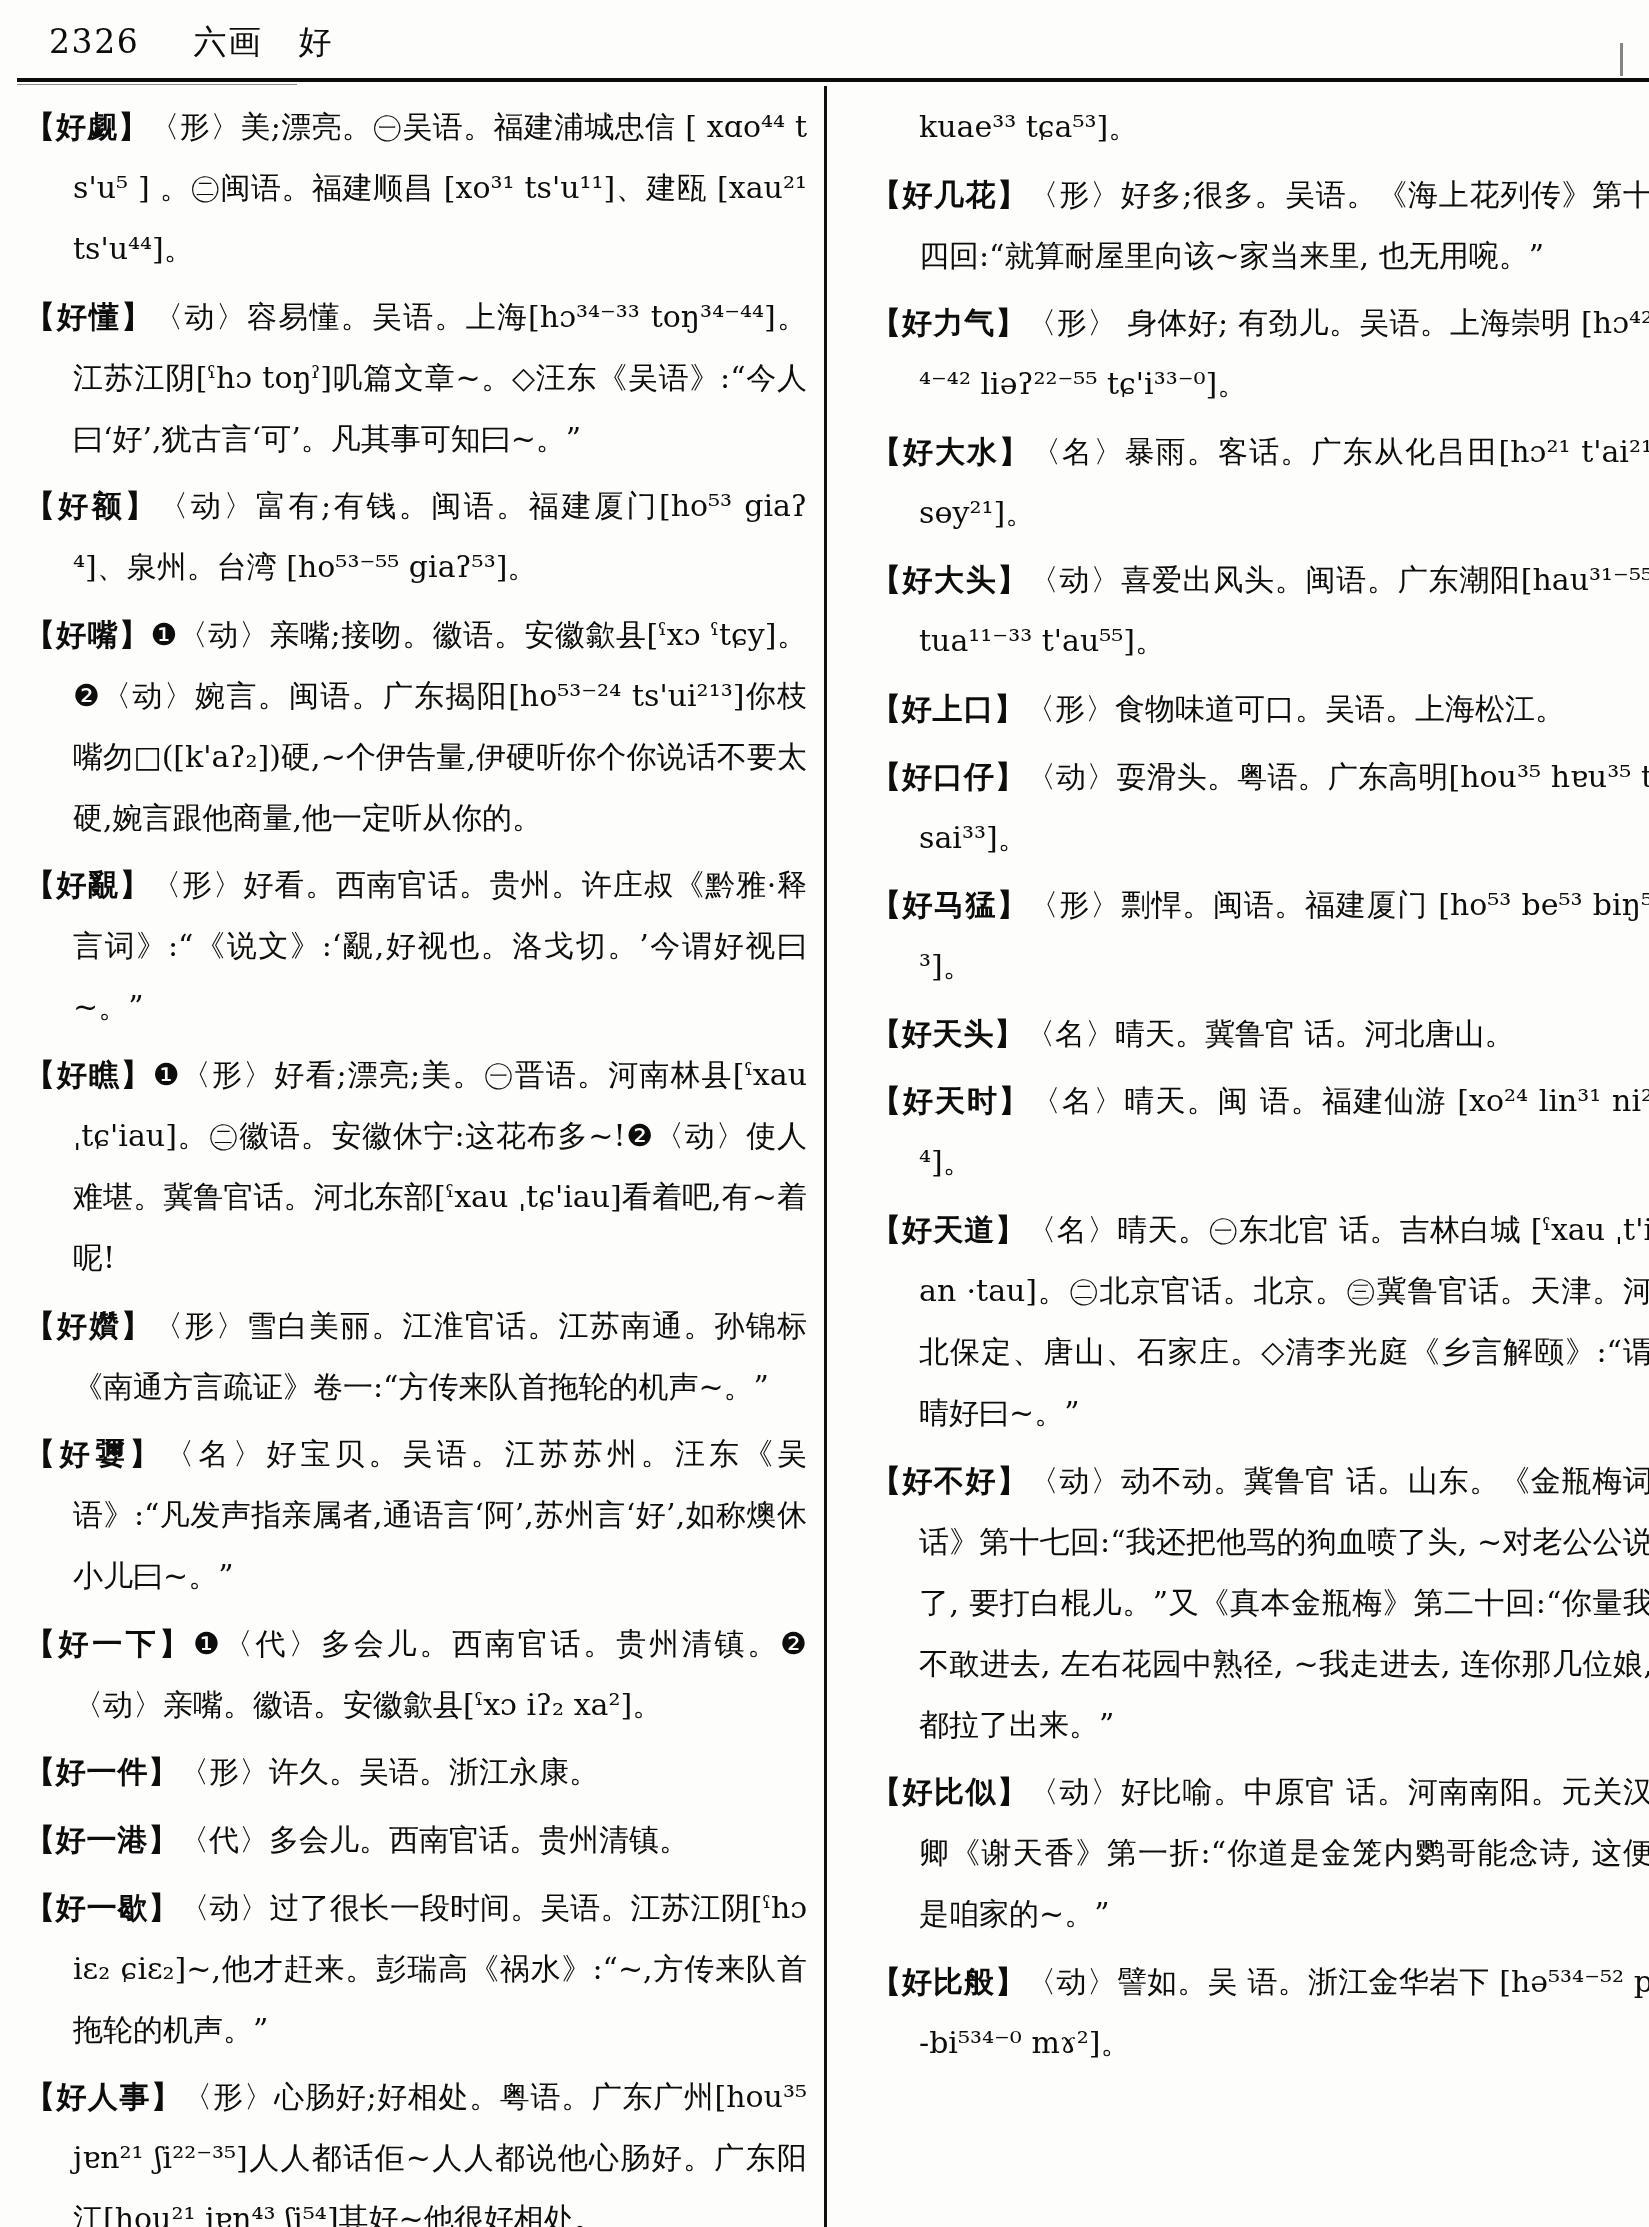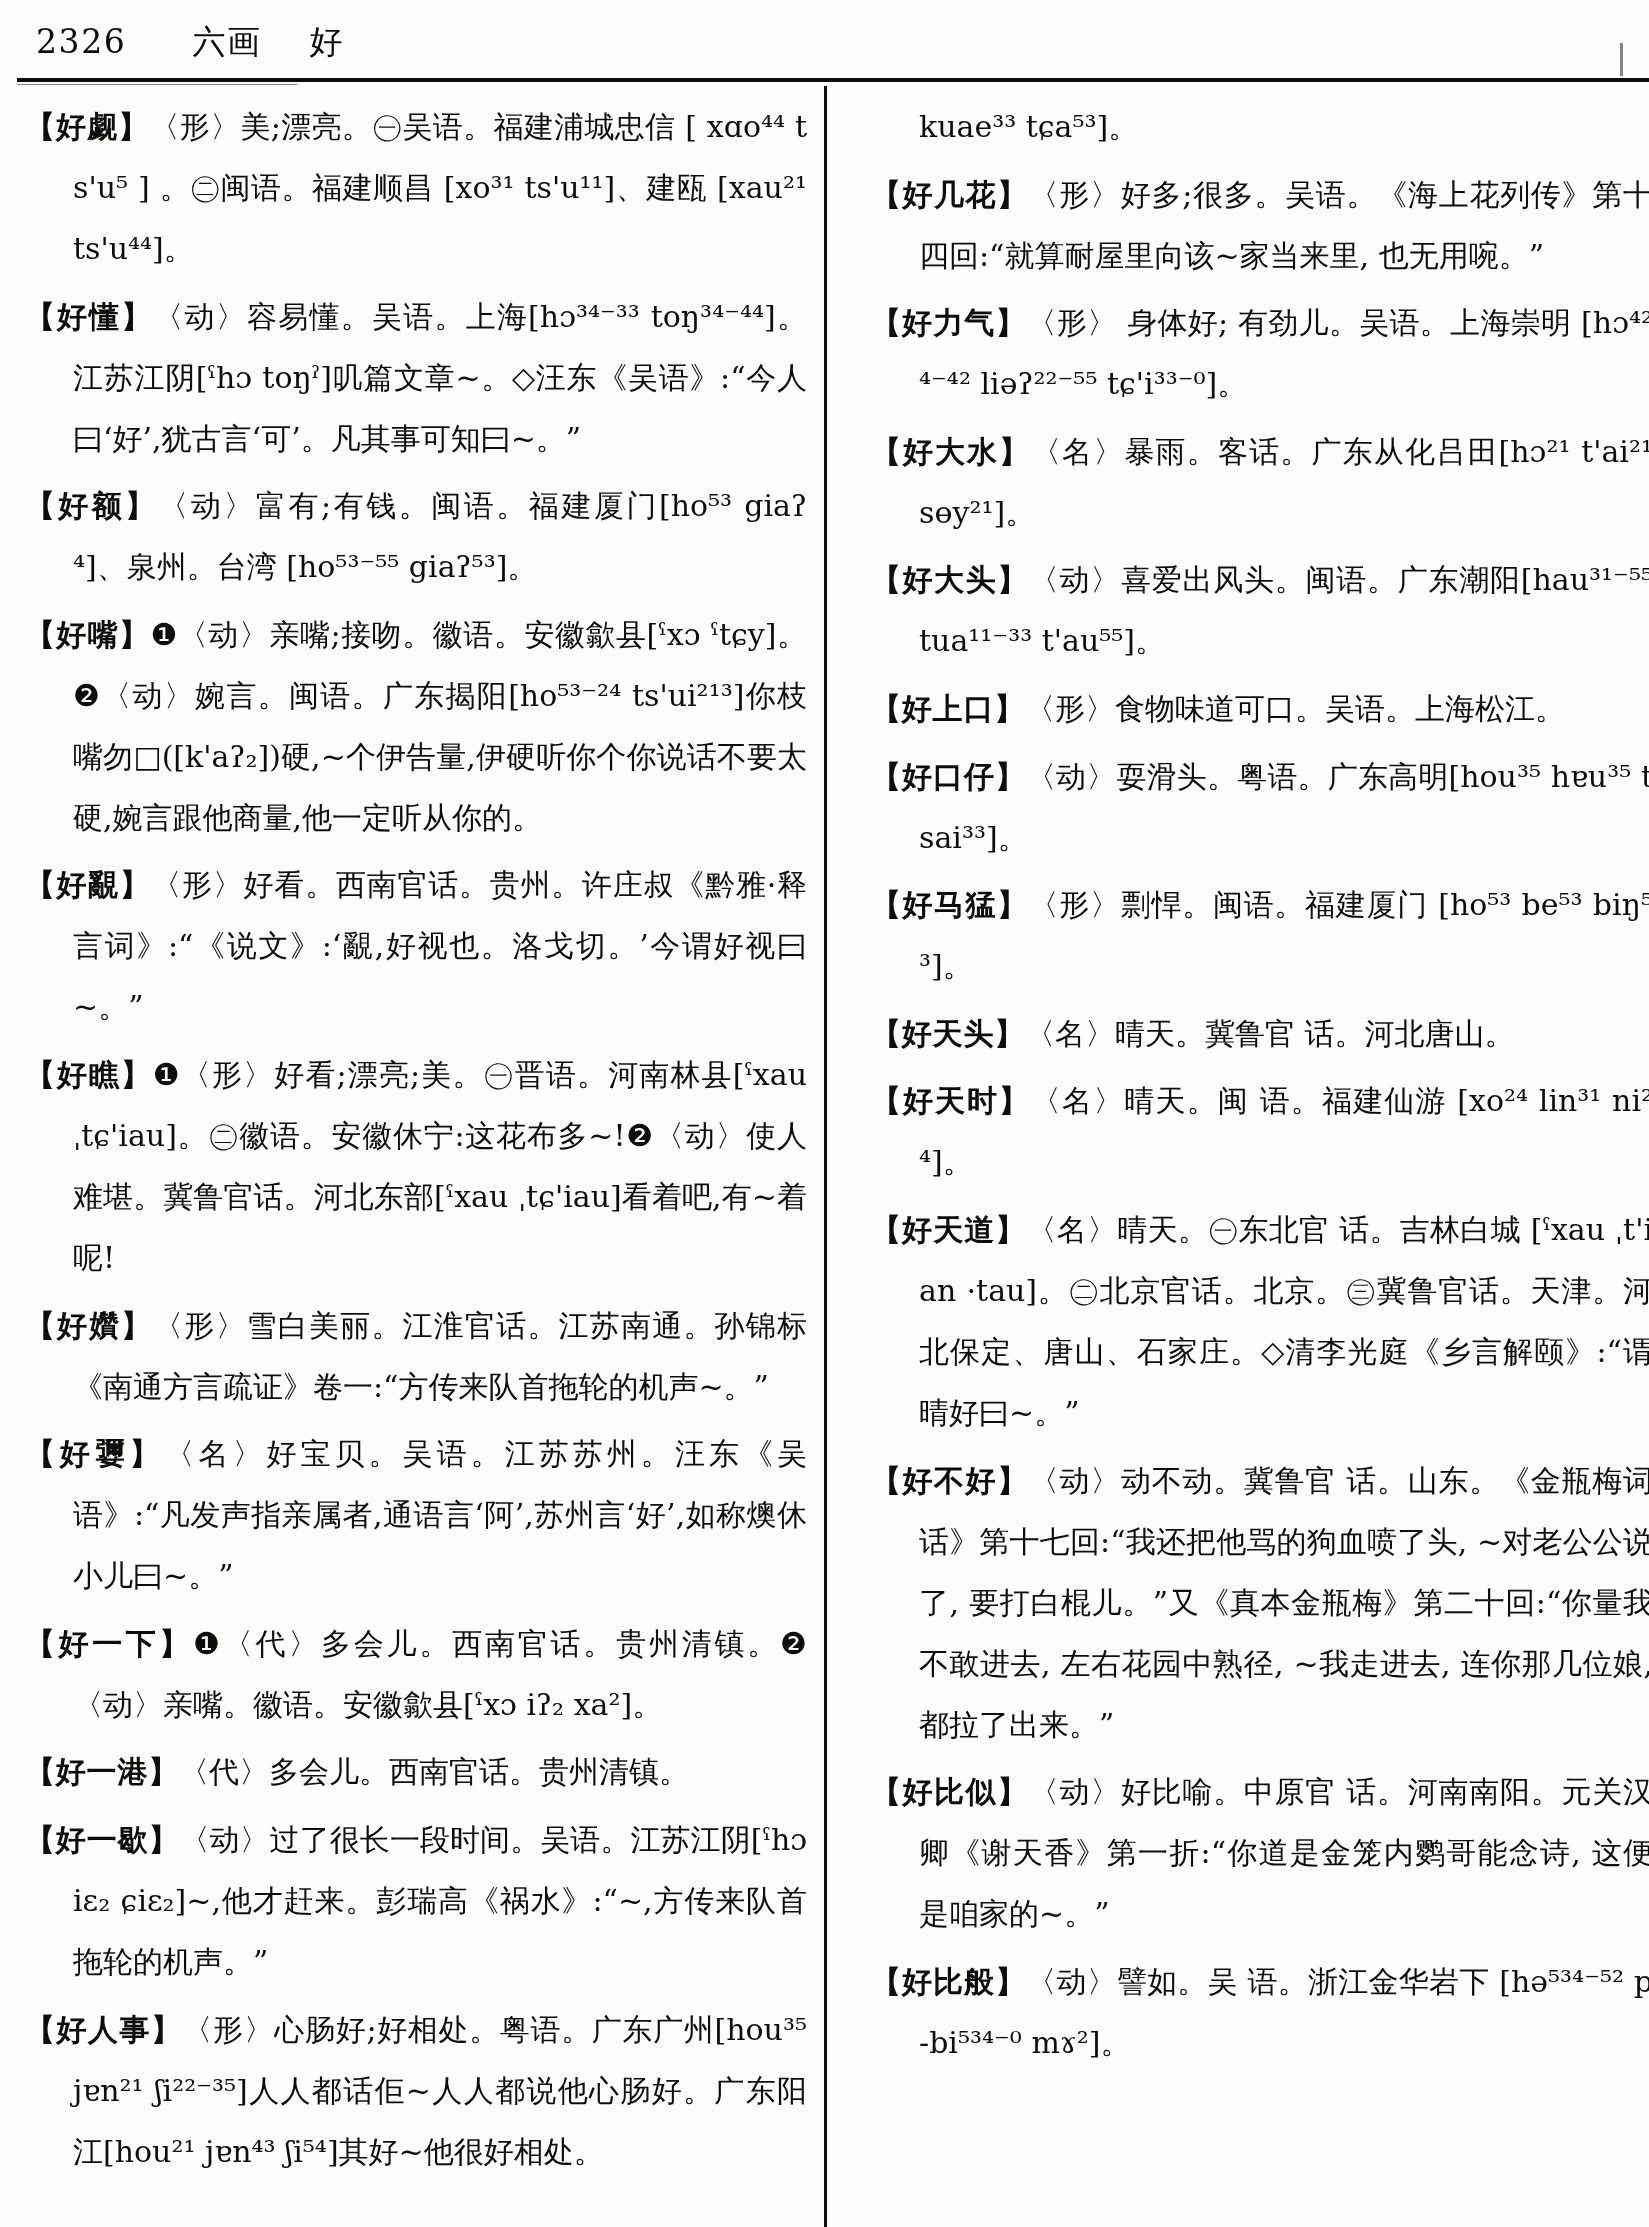--- a/index.html
+++ b/index.html
@@ -7,23 +7,23 @@
     width:1650px;height:2227px;
     background:#fdfdfb;
     color:#0d0d0d;
     font-family:"DejaVu Serif","Liberation Serif",serif;
     overflow:hidden;
     position:relative;
   }
   .page{position:absolute;inset:0;}
   
   .hdr{
-    position:absolute;top:20px;left:36px;
+    position:absolute;top:20px;left:49px;
     font-size:33px;letter-spacing:1.6px;
-    display:flex;align-items:baseline;gap:12px;
+    display:flex;align-items:baseline;gap:0;
     font-weight:500;
   }
   .hdr .num{font-family:"DejaVu Serif","Liberation Serif",serif;}
   .hdr .sec{margin-left:54px;}
   .hdr .hchar{margin-left:36px;}
   .hrule{
     position:absolute;left:16.5px;right:0;top:78px;height:4.1px;
     background:#0c0c0c;
   }
   .hrule:after{
@@ -72,20 +72,21 @@
   <div class="col left" id="col-left">
       <div class="entry"><span class="hw">【好觑】</span><span>〈形〉美;漂亮。㊀吴语。福建浦城忠信 [ xɑo⁴⁴ ts'u⁵ ] 。㊁闽语。福建顺昌 [xo³¹ ts'u¹¹]、建瓯 [xau²¹ ts'u⁴⁴]。</span></div>
       <div class="entry"><span class="hw">【好懂】</span><span>〈动〉容易懂。吴语。上海[hɔ³⁴⁻³³ toŋ³⁴⁻⁴⁴]。江苏江阴[ˤhɔ toŋˀ]叽篇文章~。◇汪东《吴语》:“今人曰‘好’,犹古言‘可’。凡其事可知曰~。”</span></div>
       <div class="entry"><span class="hw">【好额】</span><span>〈动〉富有;有钱。闽语。福建厦门[ho⁵³ giaʔ⁴]、泉州。台湾 [ho⁵³⁻⁵⁵ giaʔ⁵³]。</span></div>
       <div class="entry"><span class="hw">【好嘴】</span><span>❶〈动〉亲嘴;接吻。徽语。安徽歙县[ˤxɔ ˤtɕy]。❷〈动〉婉言。闽语。广东揭阳[ho⁵³⁻²⁴ ts'ui²¹³]你枝嘴勿□([k'aʔ₂])硬,~个伊告量,伊硬听你个你说话不要太硬,婉言跟他商量,他一定听从你的。</span></div>
       <div class="entry"><span class="hw">【好覶】</span><span>〈形〉好看。西南官话。贵州。许庄叔《黔雅·释言词》:“《说文》:‘覶,好视也。洛戈切。’今谓好视曰~。”</span></div>
       <div class="entry"><span class="hw">【好瞧】</span><span>❶〈形〉好看;漂亮;美。㊀晋语。河南林县[ˤxau ˌtɕ'iau]。㊁徽语。安徽休宁:这花布多~!❷〈动〉使人难堪。冀鲁官话。河北东部[ˤxau ˌtɕ'iau]看着吧,有~着呢!</span></div>
       <div class="entry"><span class="hw">【好㜺】</span><span>〈形〉雪白美丽。江淮官话。江苏南通。孙锦标《南通方言疏证》卷一:“方传来队首拖轮的机声~。”</span></div>
       <div class="entry"><span class="hw">【好㜷】</span><span>〈名〉好宝贝。吴语。江苏苏州。汪东《吴语》:“凡发声指亲属者,通语言‘阿’,苏州言‘好’,如称燠休小儿曰~。”</span></div>
       <div class="entry"><span class="hw">【好一下】</span><span>❶〈代〉多会儿。西南官话。贵州清镇。❷〈动〉亲嘴。徽语。安徽歙县[ˤxɔ iʔ₂ xa²]。</span></div>
+      <div class="entry"><span class="hw">【好一件】</span><span>〈形〉许久。吴语。浙江永康。</span></div>
       <div class="entry"><span class="hw">【好一港】</span><span>〈代〉多会儿。西南官话。贵州清镇。</span></div>
       <div class="entry"><span class="hw">【好一歇】</span><span>〈动〉过了很长一段时间。吴语。江苏江阴[ˤhɔ iɛ₂ ɕiɛ₂]~,他才赶来。彭瑞高《祸水》:“~,方传来队首拖轮的机声。”</span></div>
       <div class="entry"><span class="hw">【好人事】</span><span>〈形〉心肠好;好相处。粤语。广东广州[hou³⁵ jɐn²¹ ʃi²²⁻³⁵]人人都话佢~人人都说他心肠好。广东阳江[hou²¹ jɐn⁴³ ʃi⁵⁴]其好~他很好相处。</span></div>
     </div>
   <div class="col right" id="col-right">
       <div class="entry cont"><span>kuae³³ tɕa⁵³]。</span></div>
       <div class="entry"><span class="hw">【好几花】</span><span>〈形〉好多;很多。吴语。《海上花列传》第十四回:“就算耐屋里向该~家当来里, 也无用啘。”</span></div>
       <div class="entry"><span class="hw">【好力气】</span><span>〈形〉 身体好; 有劲儿。吴语。上海崇明 [hɔ⁴²⁴⁻⁴² liəʔ²²⁻⁵⁵ tɕ'i³³⁻⁰]。</span></div>
       <div class="entry"><span class="hw">【好大水】</span><span>〈名〉暴雨。客话。广东从化吕田[hɔ²¹ t'ai²¹ sɵy²¹]。</span></div>
       <div class="entry"><span class="hw">【好大头】</span><span>〈动〉喜爱出风头。闽语。广东潮阳[hau³¹⁻⁵⁵ tua¹¹⁻³³ t'au⁵⁵]。</span></div>

